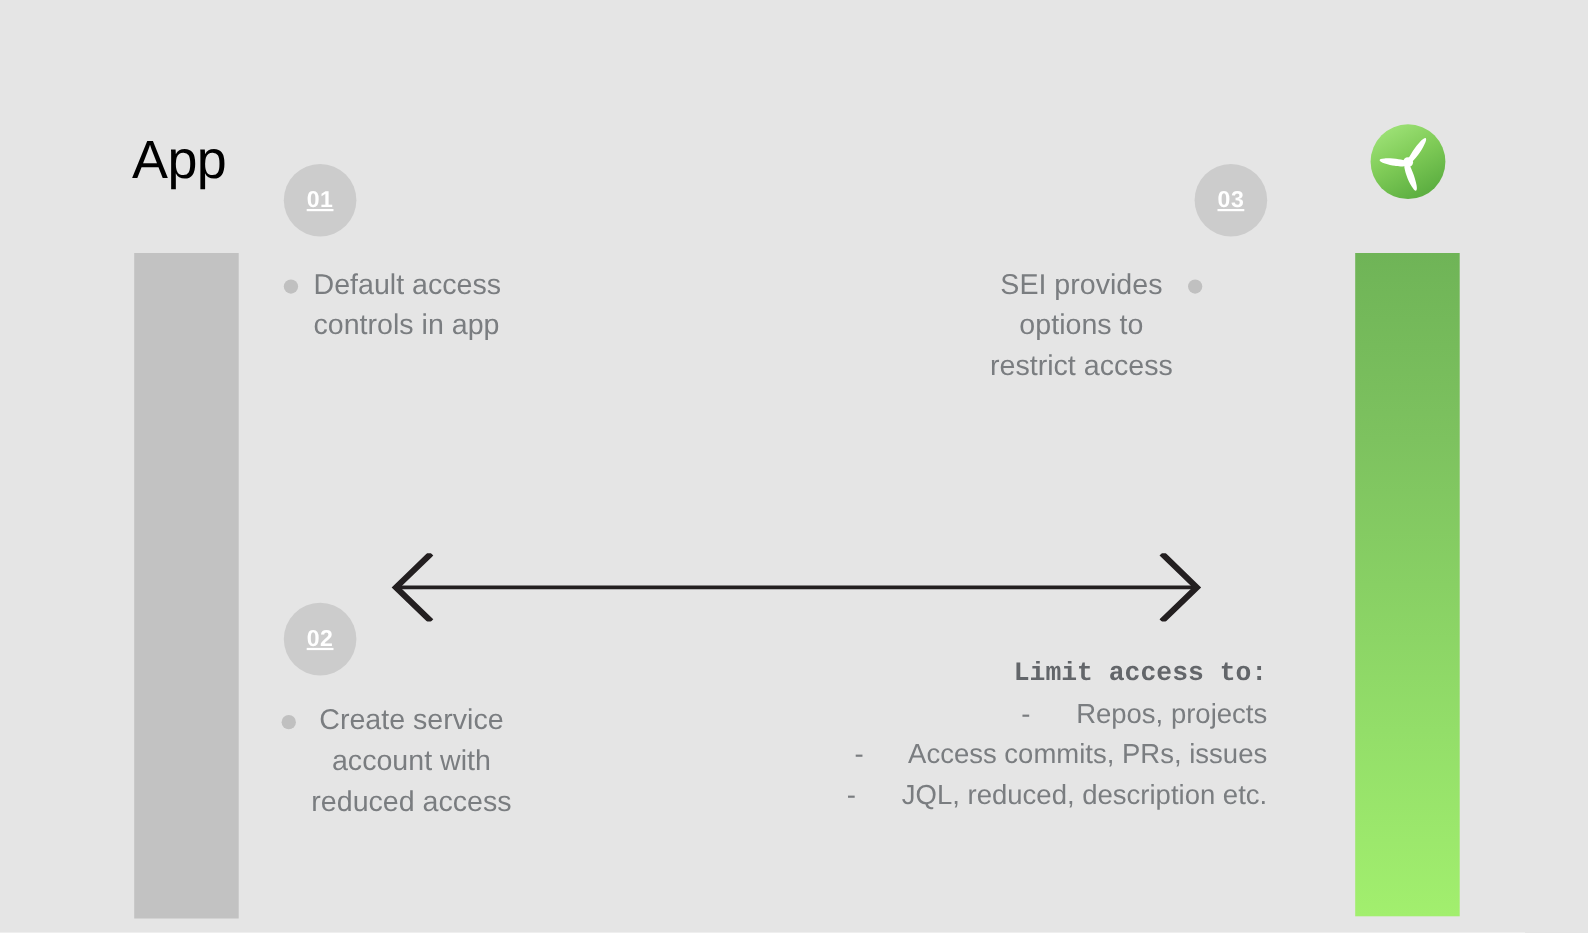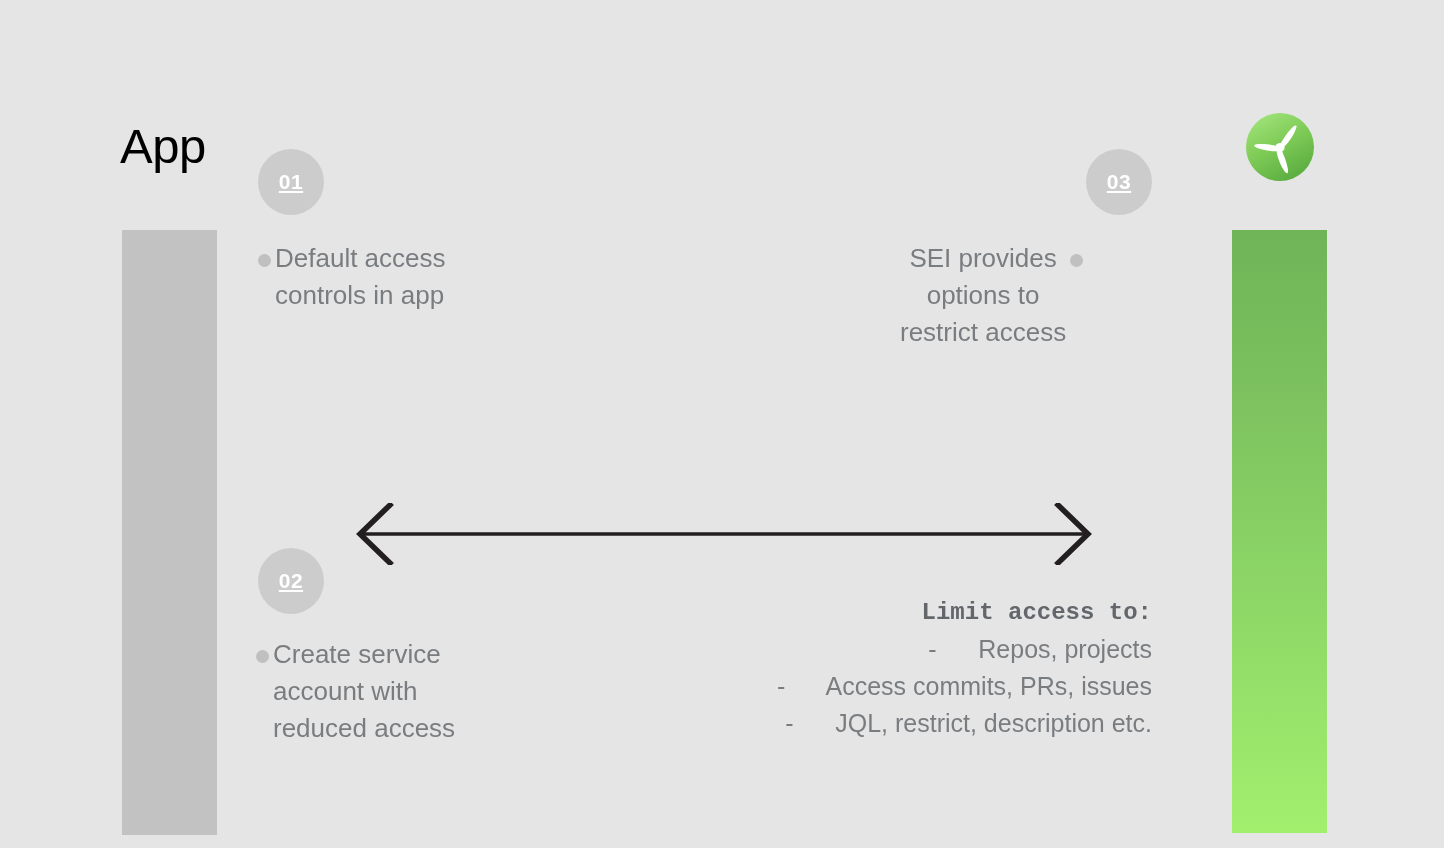--- a/index.html
+++ b/index.html
@@ -76,42 +76,42 @@
   }
   #badge-01 { left: 258px; top: 149px; }
   #badge-02 { left: 258px; top: 548px; }
   #badge-03 { left: 1086px; top: 149px; }
 
   
   .bullet-block {
     position: absolute;
     display: flex;
     align-items: flex-start;
-    gap: 4px;
+    gap: 14px;
   }
   .bullet-dot {
     width: 13px;
     height: 13px;
     border-radius: 50%;
     background: #c0c0c0;
     flex: 0 0 auto;
     margin-top: 14px;
   }
   .bullet-text {
     font-size: 26px;
     line-height: 37px;
     color: #7a7d80;
     white-space: pre-line;
   }
 
   #block-01 { left: 258px; top: 240px; width: 300px; }
   #block-01 .bullet-text { text-align: left; }
 
   #block-02 { left: 256px; top: 636px; width: 300px; }
-  #block-02 .bullet-text { text-align: left; }
+  #block-02 .bullet-text { text-align: center; }
 
   #block-03 {
     left: 900px;
     top: 240px;
     width: 290px;
     justify-content: flex-end;
     flex-direction: row-reverse;
   }
   #block-03 .bullet-text { text-align: center; }
 
@@ -207,16 +207,16 @@
     <span class="bullet-dot"></span>
     <span class="bullet-text">Create service
 account with
 reduced access</span>
   </div>
 
   <div id="limit-list">
     <div id="limit-heading">Limit access to:</div>
     <span class="limit-row">-      Repos, projects</span>
     <span class="limit-row">-      Access commits, PRs, issues</span>
-    <span class="limit-row">-      JQL, restrict, description etc.</span>
+    <span class="limit-row">-      JQL, reduced, description etc.</span>
   </div>
 
 </div>
 
 </body></html>

